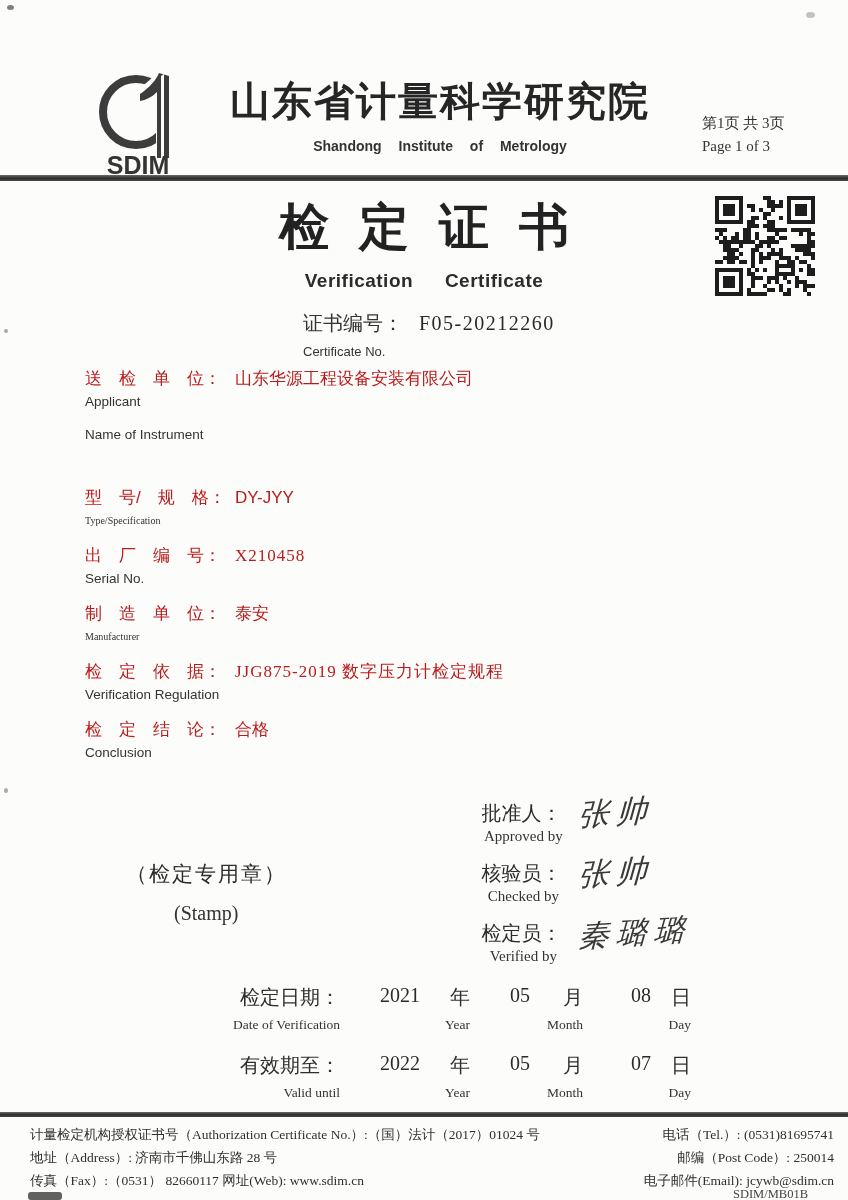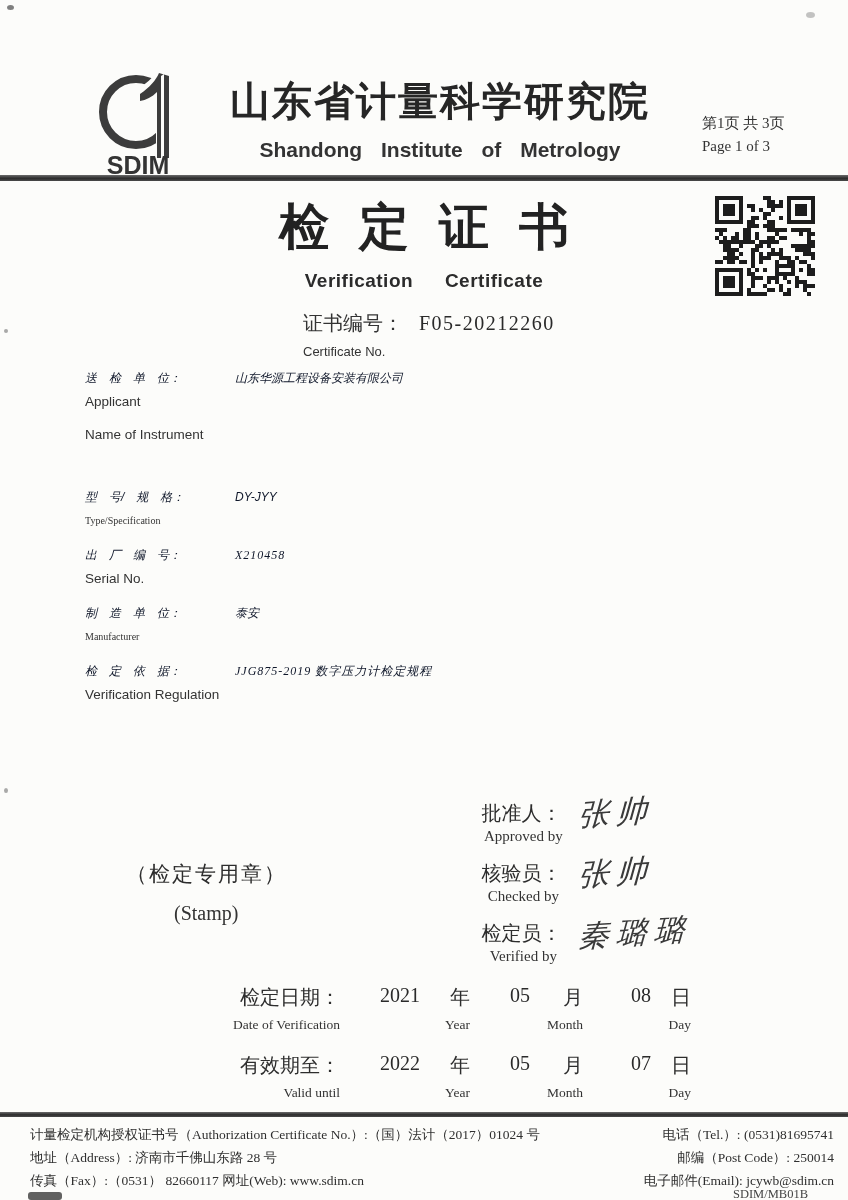--- a/index.html
+++ b/index.html
@@ -3,21 +3,21 @@
 <meta charset="utf-8">
 <style>
   html,body{margin:0;padding:0;background:#e8e8e6;}
   .page{position:relative;width:848px;height:1200px;margin:0 auto;background:#fcfcfa;
         overflow:hidden;font-family:"Liberation Sans",sans-serif;color:#2e2e2e;}
   
   .logo{position:absolute;left:90px;top:70px;width:120px;height:108px;}
   .org-block{position:absolute;left:222px;top:74px;width:436px;text-align:center;}
   .org-zh{font-family:"Liberation Serif",serif;font-weight:700;font-size:40px;
           letter-spacing:2px;color:#262626;white-space:nowrap;}
-  .org-en{margin-top:9px;font-weight:700;font-size:21px;word-spacing:13px;color:#333;white-space:nowrap;}
+  .org-en{margin-top:9px;font-weight:700;font-size:14px;word-spacing:13px;color:#333;white-space:nowrap;}
   .page-info{position:absolute;left:702px;top:112px;font-family:"Liberation Serif",serif;
              font-size:15px;line-height:1.55;color:#333;white-space:nowrap;}
   .rule{position:absolute;left:0;width:848px;height:6px;
         background:linear-gradient(#6b6b6b,#2c2c2c 55%,#4a4a4a);}
   .rule-top{top:175px;}
   .rule-bottom{top:1112px;height:5px;}
   
   .cert-title-zh{position:absolute;top:194px;left:0;width:848px;text-align:center;
                  font-family:"DejaVu Serif",serif;font-weight:900;font-size:50px;
                  letter-spacing:30px;text-indent:30px;color:#222;}
@@ -25,21 +25,21 @@
                  font-weight:700;font-size:19px;word-spacing:26px;letter-spacing:.5px;color:#2b2b2b;}
   .qr{position:absolute;right:33px;top:196px;width:100px;height:100px;}
   
   .certno{position:absolute;left:303px;top:310px;}
   .certno-line{font-family:"Liberation Serif",serif;font-size:20px;color:#333;white-space:nowrap;}
   .certno-val{margin-left:16px;letter-spacing:1.5px;color:#2a2a2a;}
   .certno-en{margin-top:7px;font-size:13px;color:#333;}
   
   .fields{position:absolute;left:85px;top:366px;width:640px;}
   .field-row{height:58px;}
-  .field-zh{font-size:12px;line-height:25px;color:#0f172a;white-space:nowrap;font-style:italic;}
+  .field-zh{font-size:17px;line-height:25px;color:#b91c1c;white-space:nowrap;}
   .field-label{display:inline-block;min-width:142px;}
   .field-val{margin-left:8px;}
   .v-serif{font-family:"Liberation Serif",serif;letter-spacing:1px;}
   .field-en{margin-top:3px;font-size:13.5px;line-height:16px;color:#333;}
   .en-serif{font-family:"Liberation Serif",serif;font-size:10px;}
   
   .stamp{position:absolute;left:126px;top:860px;}
   .stamp-zh{font-size:21px;letter-spacing:2px;color:#2d2d2d;}
   .stamp-en{margin-top:14px;margin-left:48px;font-family:"Liberation Serif",serif;font-size:20px;color:#333;}
   .sigs{position:absolute;left:480px;top:800px;text-align:center;}
@@ -339,20 +339,24 @@
       <div class="field-en">Serial No.</div>
     </div>
     <div class="field-row">
       <div class="field-zh"><span class="field-label">制　造　单　位：</span><span class="field-val">泰安</span></div>
       <div class="field-en en-serif">Manufacturer</div>
     </div>
     <div class="field-row">
       <div class="field-zh"><span class="field-label">检　定　依　据：</span><span class="field-val v-serif">JJG875-2019 数字压力计检定规程</span></div>
       <div class="field-en">Verification Regulation</div>
     </div>
+    <div class="field-row">
+      <div class="field-zh"><span class="field-label">检　定　结　论：</span><span class="field-val">合格</span></div>
+      <div class="field-en">Conclusion</div>
+    </div>
   </div>
 
   <div class="stamp">
     <div class="stamp-zh">（检定专用章）</div>
     <div class="stamp-en">(Stamp)</div>
   </div>
 
   <div class="sigs">
     <div class="sig-row">
       <div class="sig-label-zh">批准人：</div>

